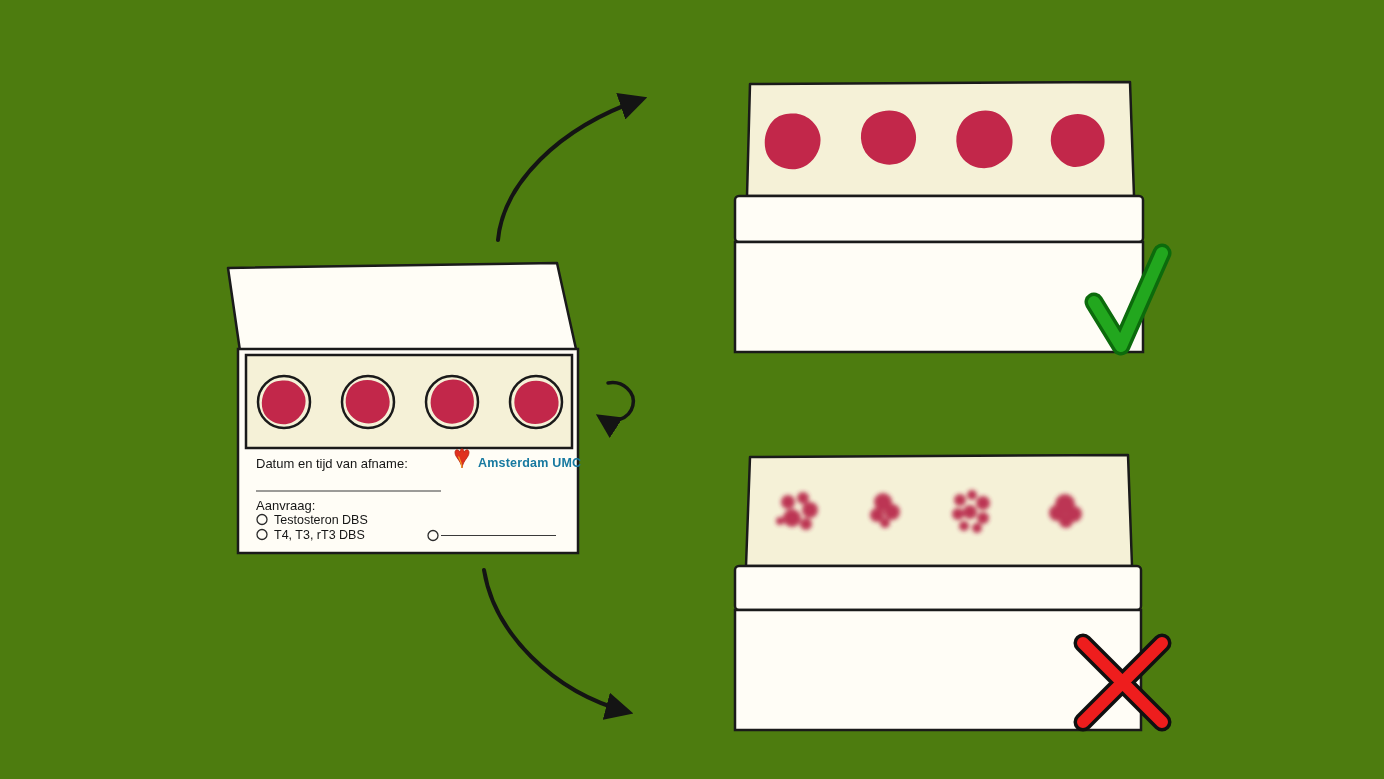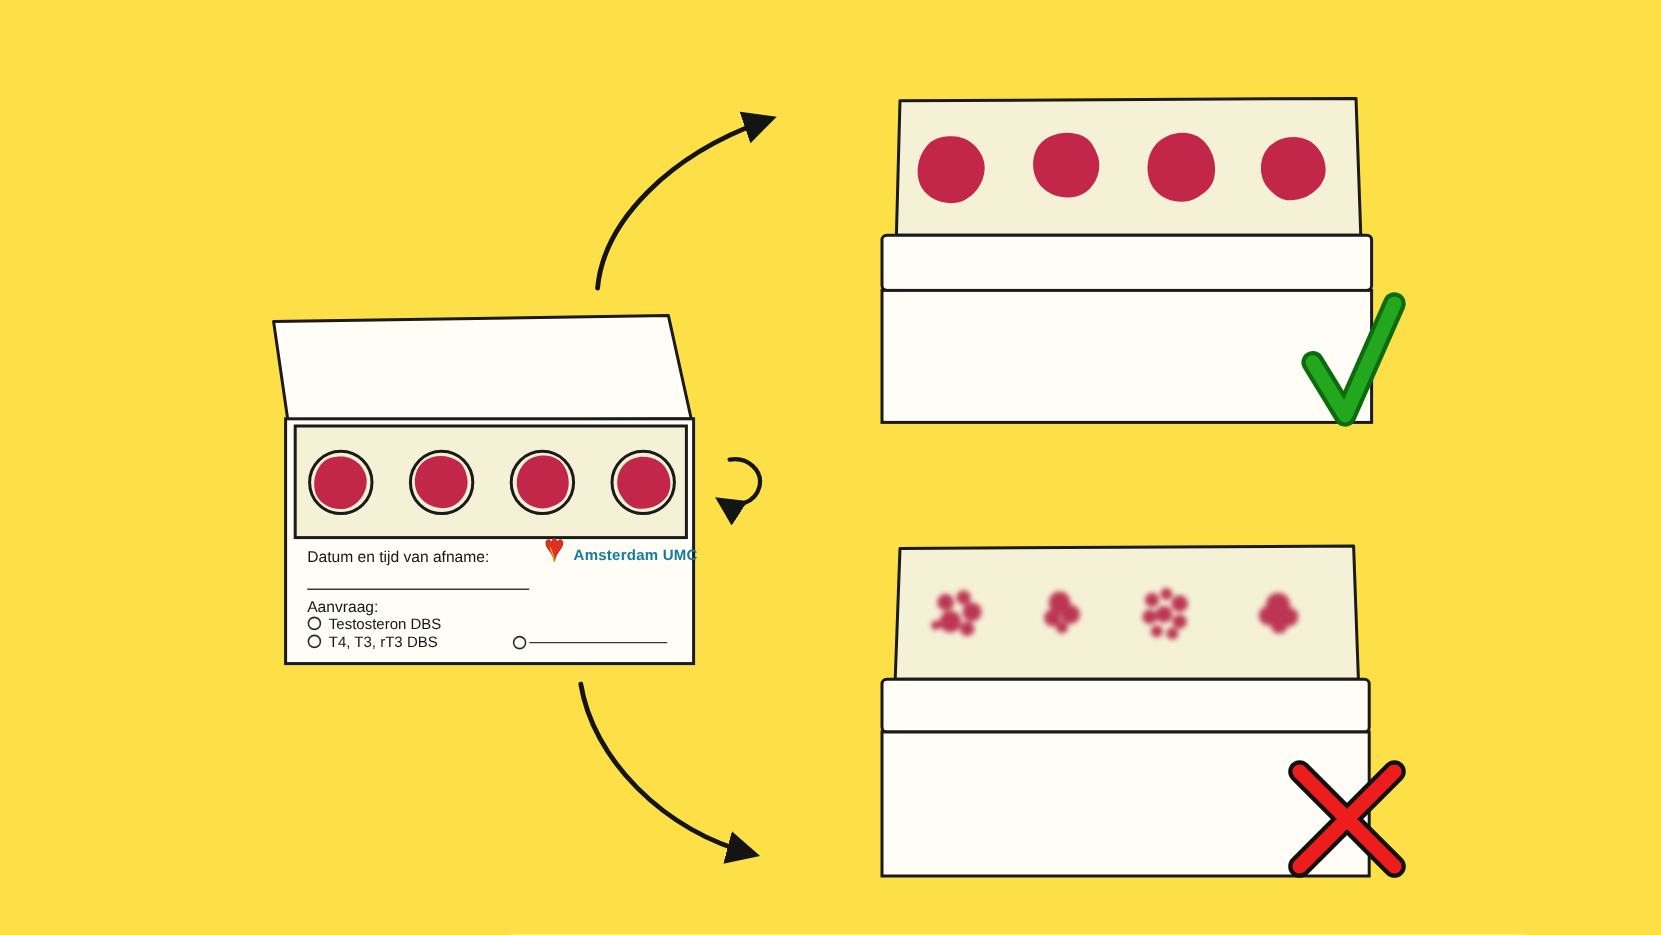--- a/index.html
+++ b/index.html
@@ -8,21 +8,21 @@
     width: 1384px;
     height: 779px;
     background: #ffffff;
     overflow: hidden;
     font-family: "Liberation Sans", sans-serif;
   }
   #stage {
     position: relative;
     width: 1384px;
     height: 779px;
-    background: #fde047;
+    background: #4d7c0f;
   }
   svg { display: block; }
   text { user-select: none; }
   .label-small { font-size: 13px; fill: #161616; }
   .label-option { font-size: 12.5px; fill: #161616; }
   .brand-text { font-size: 12.5px; fill: #1779a0; font-weight: 600; letter-spacing: .2px; }
 </style>
 </head>
 <body>
 

